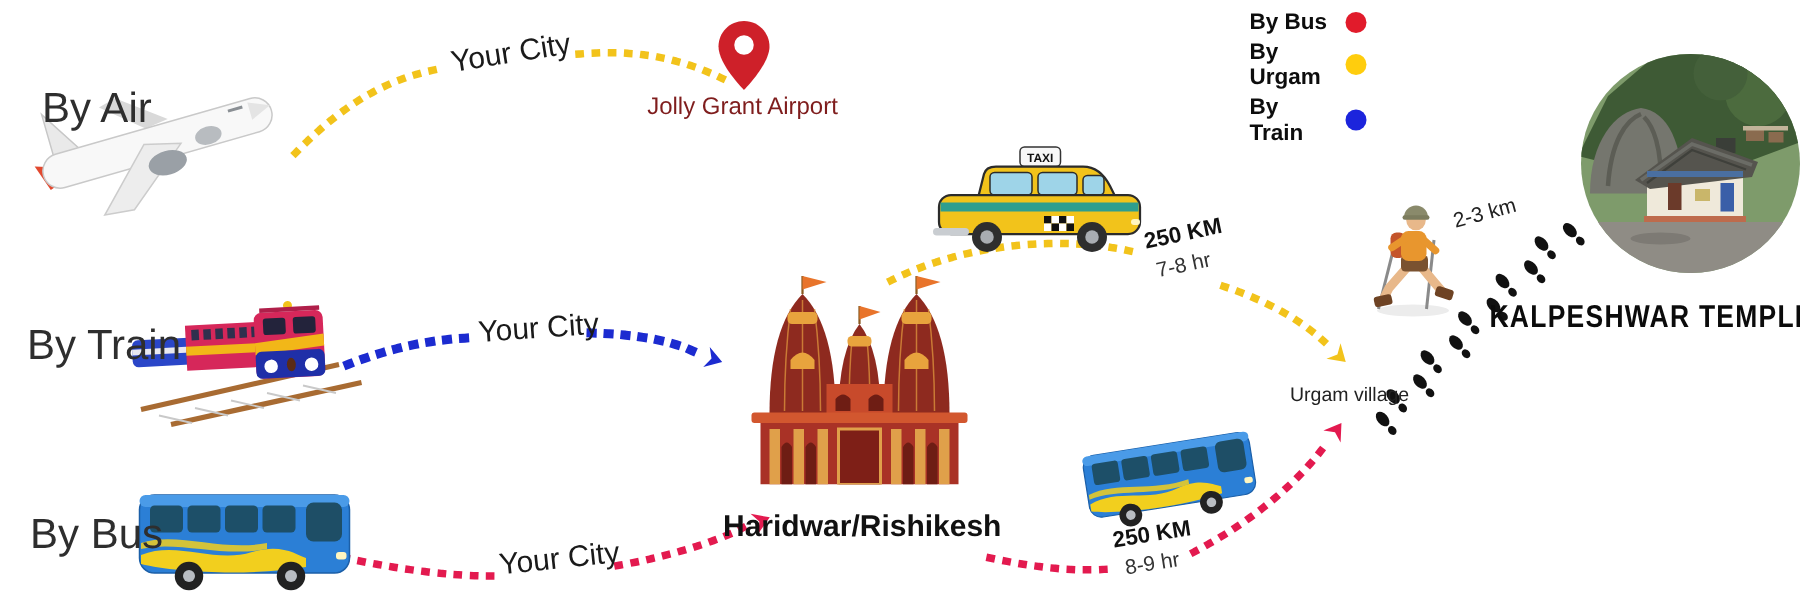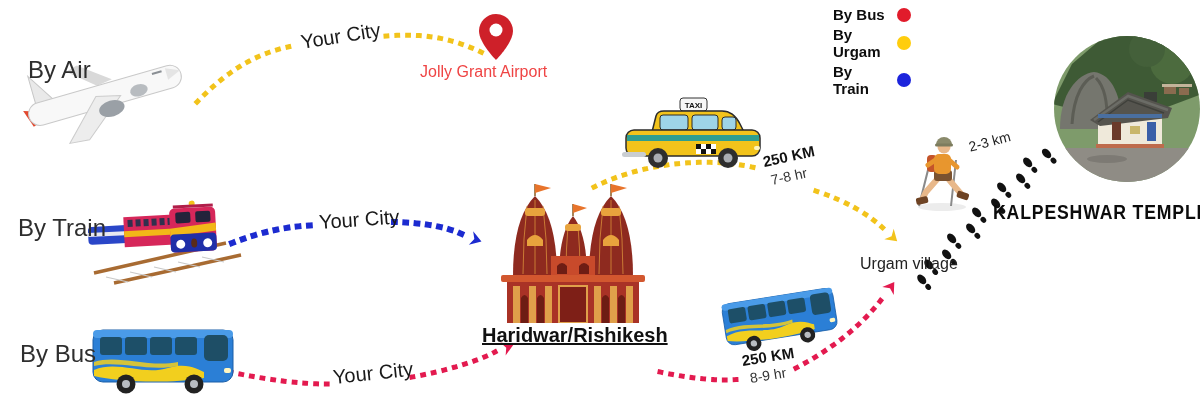--- a/index.html
+++ b/index.html
@@ -1,26 +1,26 @@
 <!DOCTYPE html>
 <html><head>
 <meta charset="utf-8">
 <style>
   html,body{margin:0;padding:0;background:#fff;}
   body{font-family:"Liberation Sans",sans-serif;}
   .canvas{position:relative;width:1200px;height:400px;background:#ffffff;overflow:hidden;}
   .canvas svg{position:absolute;left:0;top:0;}
   .lbl{position:absolute;color:#1f1f1f;white-space:nowrap;}
-  .mode-lbl{font-size:24px;color:#2e2e2e;}
+  .mode-lbl{font-size:28px;color:#2e2e2e;}
   .city-lbl{font-size:20px;color:#1a1a1a;transform-origin:left center;}
   .dist-lbl{font-size:15px;font-weight:bold;color:#111;transform-origin:left center;}
   .dur-lbl{font-size:14px;color:#333;transform-origin:left center;}
   .node-lbl{font-size:20px;font-weight:bold;color:#111;}
-  .airport-lbl{font-size:16px;color:#ef4444;width:150px;}
-  .urgam-lbl{font-size:16px;color:#222;}
+  .airport-lbl{font-size:16px;color:#7f1d1d;width:150px;text-align:center;}
+  .urgam-lbl{font-size:13px;color:#222;}
   .kalpeshwar-lbl{font-size:21px;font-weight:bold;color:#0b0b0b;letter-spacing:1px;
      transform:scaleX(.84);transform-origin:left top;}
   .legend{position:absolute;left:833px;top:6px;display:flex;flex-direction:column;gap:3px;}
   .legend-row{display:flex;align-items:center;gap:6px;}
   .legend-label{display:inline-block;width:58px;font-size:15px;font-weight:bold;color:#0d0d0d;}
   .legend-dot{width:14px;height:14px;border-radius:50%;display:inline-block;}
 </style>
 </head>
 <body>
 
@@ -304,21 +304,21 @@
 
   <div class="lbl mode-lbl" style="left:28px;top:56px;">By Air</div>
   <div class="lbl mode-lbl" style="left:18px;top:214px;">By Train</div>
   <div class="lbl mode-lbl" style="left:20px;top:340px;">By Bus</div>
 
   <div class="lbl city-lbl" style="left:301px;top:31px;transform:rotate(-9deg);">Your City</div>
   <div class="lbl city-lbl" style="left:319px;top:211px;transform:rotate(-4deg);">Your City</div>
   <div class="lbl city-lbl" style="left:333px;top:366px;transform:rotate(-6deg);">Your City</div>
 
   <div class="lbl airport-lbl" style="left:420px;top:63px;">Jolly Grant Airport</div>
-  <div class="lbl node-lbl" style="left:482px;top:324px;width:180px;text-align:left;text-decoration:underline;">Haridwar/Rishikesh</div>
+  <div class="lbl node-lbl" style="left:482px;top:340px;width:180px;text-align:left;">Haridwar/Rishikesh</div>
   <div class="lbl urgam-lbl" style="left:860px;top:255px;">Urgam village</div>
   <div class="lbl kalpeshwar-lbl" style="left:993px;top:200px;">KALPESHWAR TEMPLE</div>
 
   <div class="lbl dist-lbl" style="left:763px;top:153px;transform:rotate(-12deg);">250 KM</div>
   <div class="lbl dur-lbl" style="left:771px;top:172px;transform:rotate(-12deg);">7-8 hr</div>
   <div class="lbl dist-lbl" style="left:742px;top:352px;transform:rotate(-9deg);">250 KM</div>
   <div class="lbl dur-lbl" style="left:750px;top:370px;transform:rotate(-9deg);">8-9 hr</div>
   <div class="lbl dur-lbl" style="left:969px;top:139px;transform:rotate(-15deg);color:#222;">2-3 km</div>
 
   <div class="legend">

